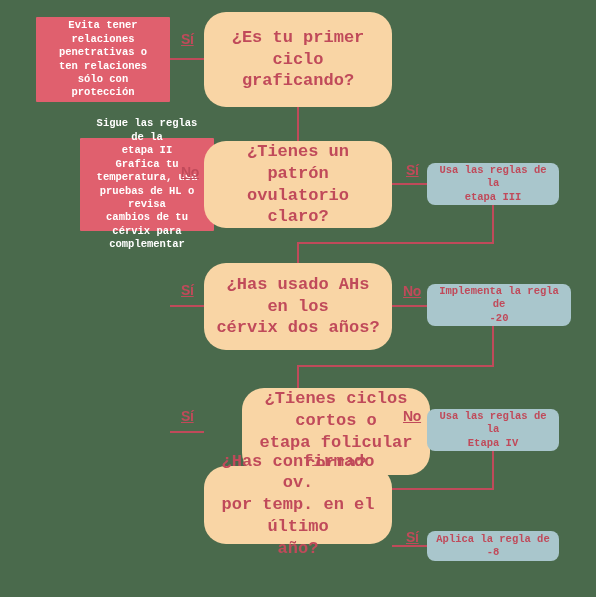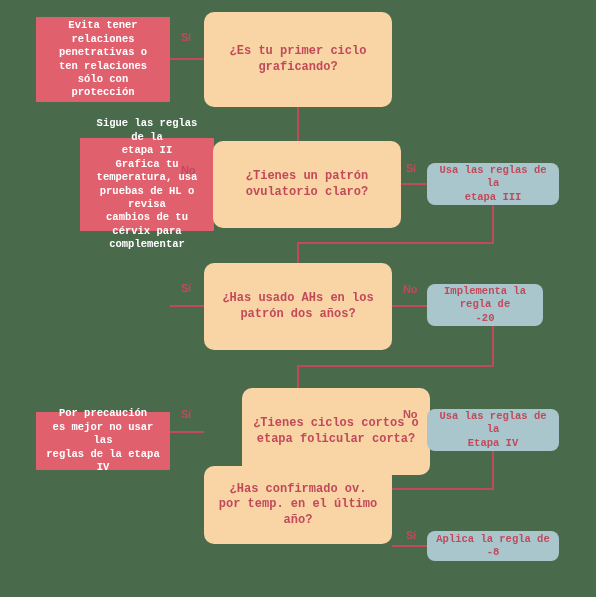--- a/index.html
+++ b/index.html
@@ -33,45 +33,46 @@
     justify-content: center;
     text-align: center;
     line-height: 1.28;
     white-space: pre-line;
     padding: 5px 8px;
     font-family: Liberation Mono, monospace;
   }
   .node-decision {
     background: #f9d5a5;
     color: #c04a5a;
-    border-radius: 10px;
-    font-size: 12px;
+    border-radius: 22px;
+    font-size: 17px;
     font-weight: bold;
   }
   .node-warning {
     background: #e0606e;
     color: #ffffff;
     border-radius: 1px;
     font-size: 10.5px;
     font-weight: bold;
   }
   .node-action {
     background: #a9c6cc;
     color: #c04a5a;
     border-radius: 8px;
     font-size: 10.5px;
     font-weight: bold;
   }
   .edge-label {
     position: absolute;
     color: #c04a5a;
-    font-size: 11px;
+    font-size: 14px;
     font-weight: bold;
     letter-spacing: -0.3px;
     white-space: nowrap;
+    text-decoration: underline;
   }
 </style>
 </head>
 <body>
 
 <div id="flowchart">
 
   <svg class="connectors" viewBox="0 0 596 597" xmlns="http://www.w3.org/2000/svg">
     <g stroke="#c04a5a" stroke-width="2" fill="none">
 
@@ -107,33 +108,30 @@
 protección</div>
   <div class="node node-decision" style="left: 204px; top: 12px; width: 188px; height: 95px;">¿Es tu primer ciclo
 graficando?</div>
 
   <div class="node node-warning" style="left: 36px; top: 138px; width: 134px; height: 93px; margin-left: 44px;">Sigue las reglas de la
 etapa II
 Grafica tu temperatura, usa
 pruebas de HL o revisa
 cambios de tu cérvix para
 complementar</div>
-  <div class="node node-decision" style="left: 204px; top: 141px; width: 188px; height: 87px; margin-left: 9px;">¿Tienes un patrón
+  <div class="node node-decision" style="left: 204px; top: 141px; width: 188px; height: 87px;">¿Tienes un patrón
 ovulatorio claro?</div>
   <div class="node node-action" style="left: 427px; top: 163px; width: 132px; height: 42px;">Usa las reglas de la
 etapa III</div>
 
   <div class="node node-decision" style="left: 204px; top: 263px; width: 188px; height: 87px;">¿Has usado AHs en los
-patrón dos años?</div>
-  <div class="node node-action" style="left: 427px; top: 284px; width: 116px; height: 42px;">Implementa la regla de
+cérvix dos años?</div>
+  <div class="node node-action" style="left: 427px; top: 284px; width: 144px; height: 42px;">Implementa la regla de
 -20</div>
 
-  <div class="node node-warning" style="left: 36px; top: 412px; width: 134px; height: 58px;">Por precaución
-es mejor no usar las
-reglas de la etapa IV</div>
   <div class="node node-decision" style="left: 204px; top: 388px; width: 188px; height: 87px; margin-left: 38px;">¿Tienes ciclos cortos o
 etapa folicular corta?</div>
   <div class="node node-action" style="left: 427px; top: 409px; width: 132px; height: 42px;">Usa las reglas de la
 Etapa IV</div>
 
   <div class="node node-decision" style="left: 204px; top: 466px; width: 188px; height: 78px;">¿Has confirmado ov.
 por temp. en el último
 año?</div>
   <div class="node node-action" style="left: 427px; top: 531px; width: 132px; height: 30px; text-align: center;">Aplica la regla de -8</div>
 

